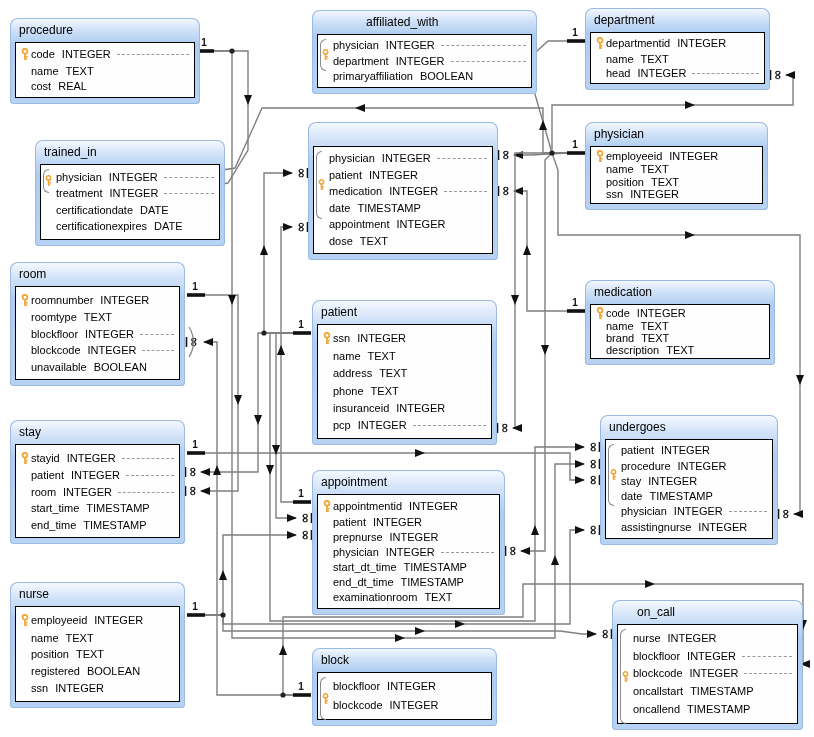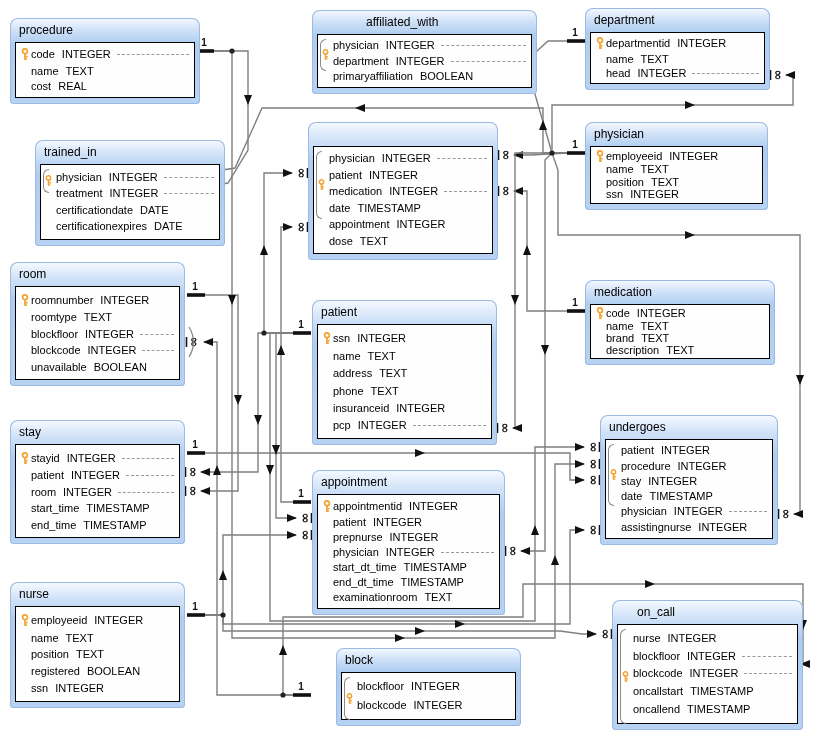--- a/index.html
+++ b/index.html
@@ -540,21 +540,21 @@
           <span class="flabel">end_dt_time</span>
           <span class="ftype">TIMESTAMP</span>
         </div>
         <div class="row">
           <span class="kslot"></span>
           <span class="flabel">examinationroom</span>
           <span class="ftype">TEXT</span>
         </div>
       </div>
     </div>
-    <div class="card" style="left: 312px; top: 648px; width: 185px; height: 78px; margin-left: 24px;">
+    <div class="card" style="left: 312px; top: 648px; width: 185px; height: 78px;">
       <div class="title">block</div>
       <div class="inner">
         <div class="row">
           <span class="kslot"></span>
           <span class="flabel">blockfloor</span>
           <span class="ftype">INTEGER</span>
         </div>
         <div class="row">
           <span class="kslot"></span>
           <span class="flabel">blockcode</span>

